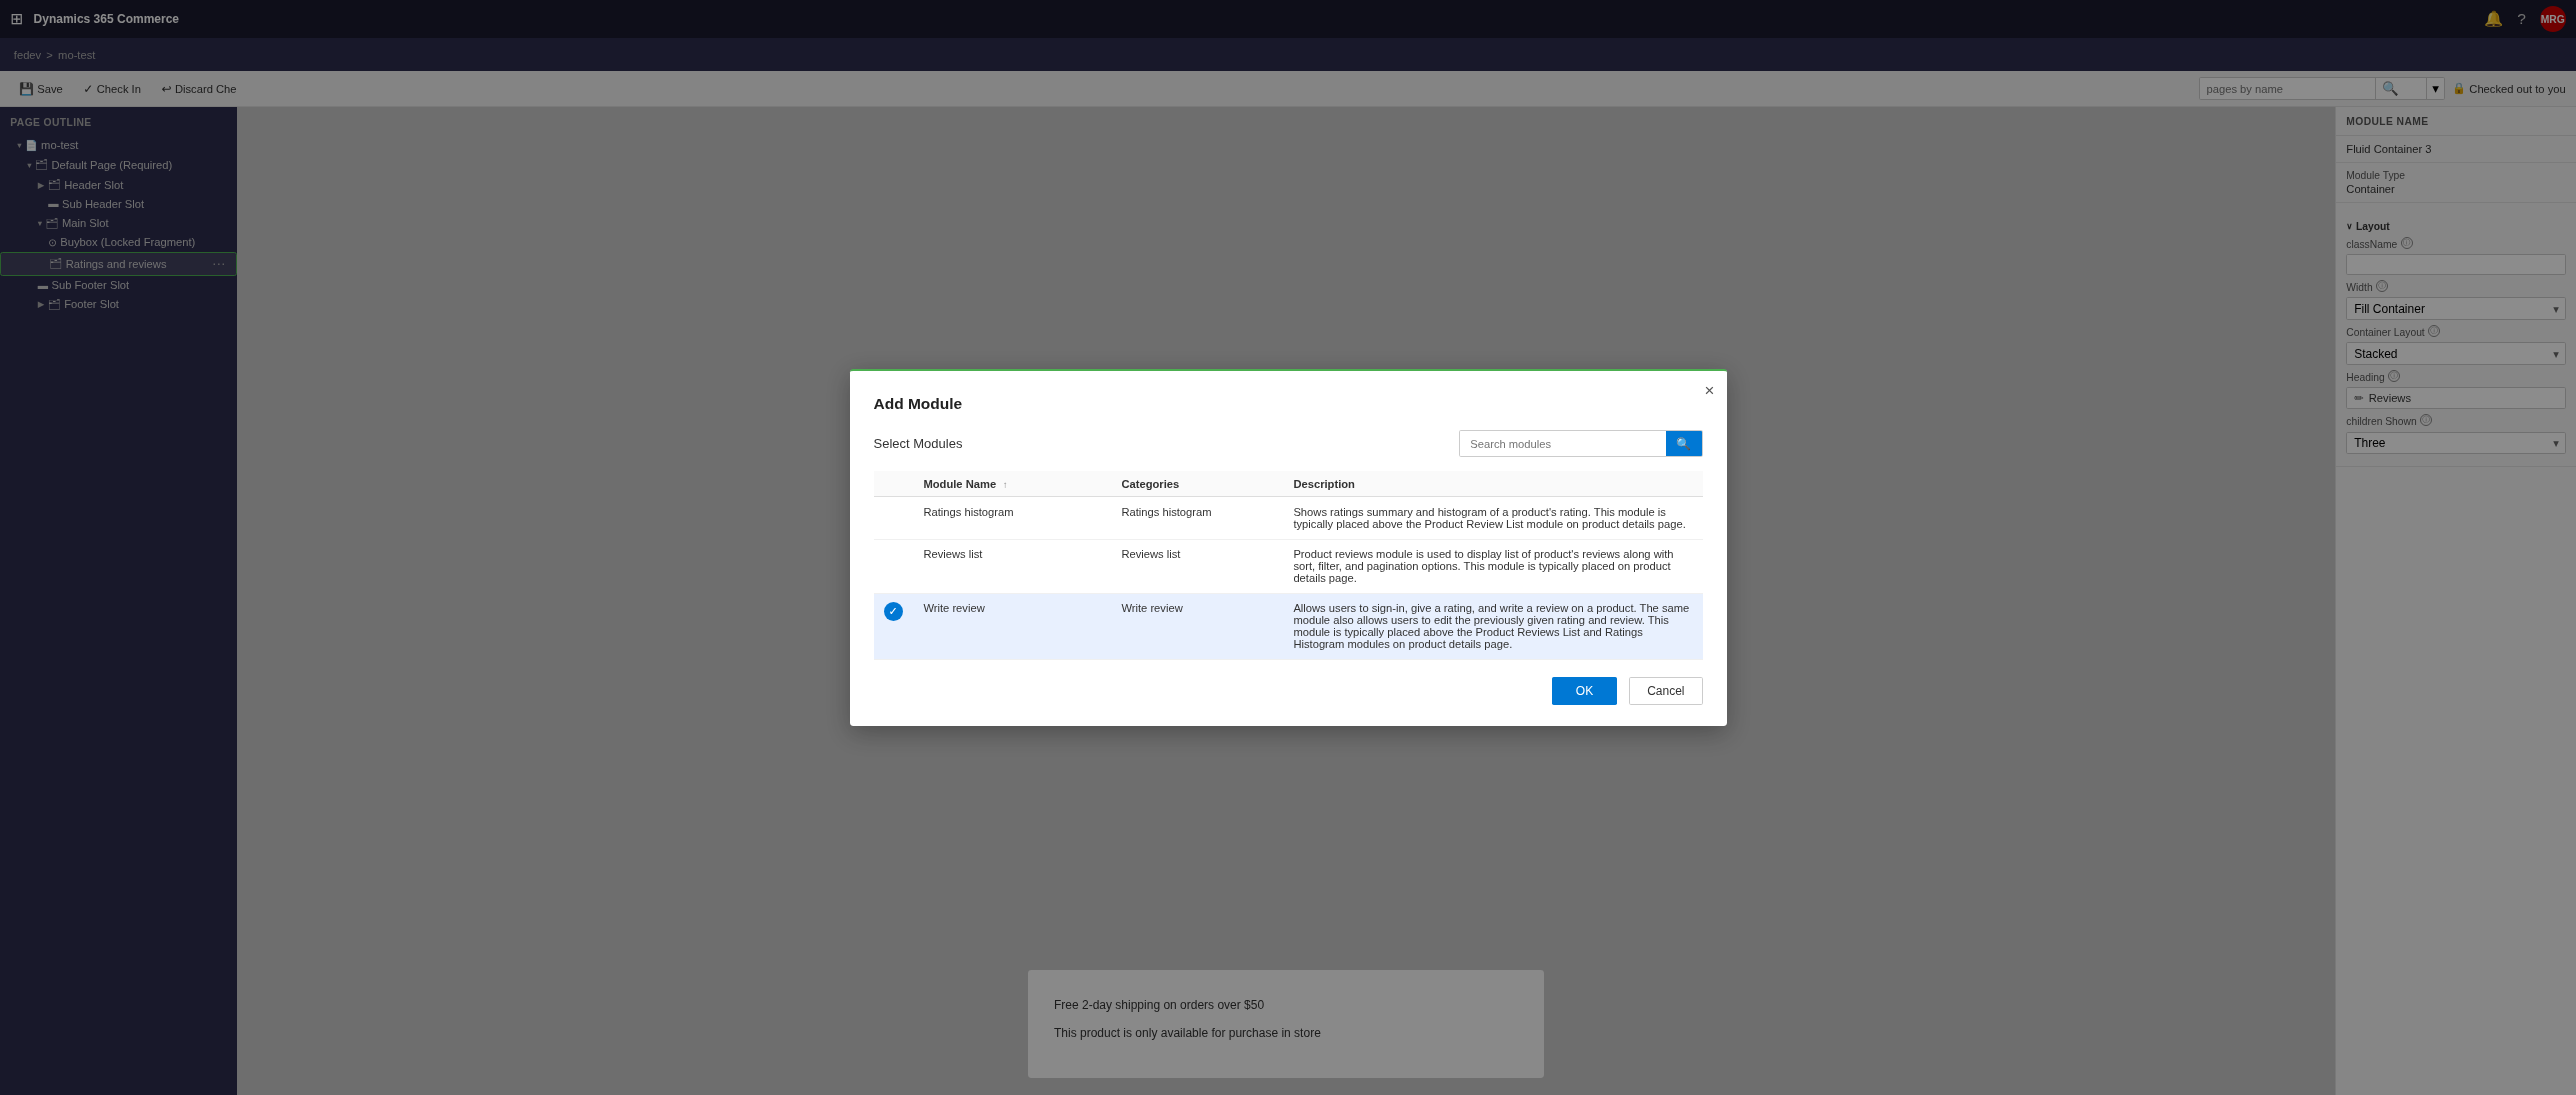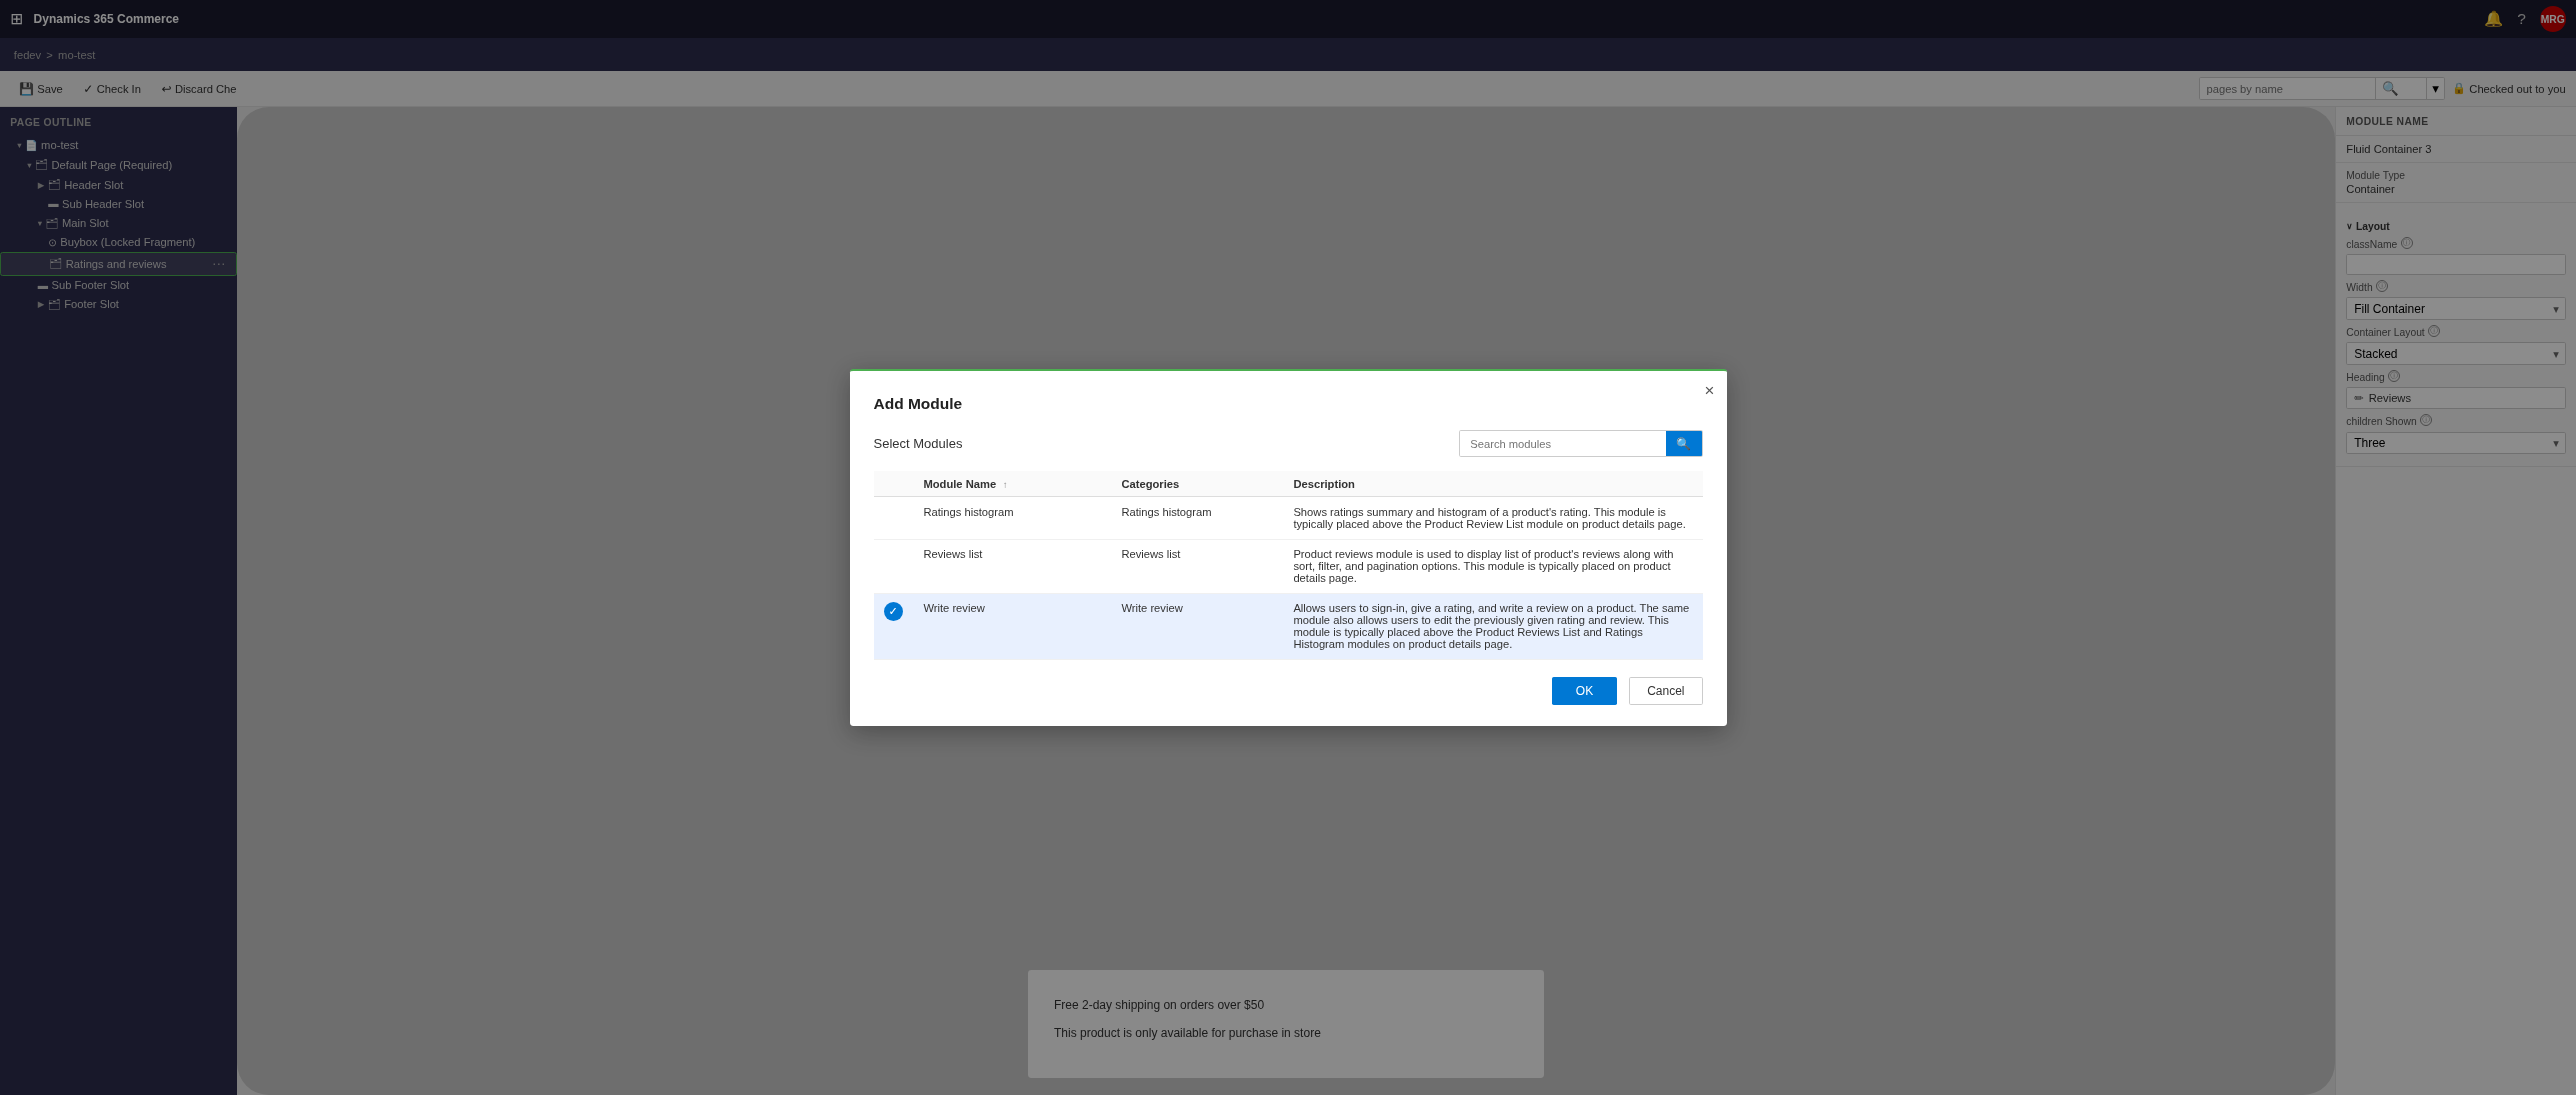--- a/index.html
+++ b/index.html
@@ -152,21 +152,20 @@
       position: relative;
     }
     .page-preview {
       background: #c8c8c8;
       height: 100%;
       display: flex;
       align-items: flex-end;
       justify-content: center;
       padding: 17px;
       overflow: hidden;
-      border-radius: 32px;
     }
     .preview-text-area {
       background: #f9f9f9;
       padding: 26px;
       max-width: 516px;
       width: 100%;
       font-size: 12px;
       color: #333;
       line-height: 1.6;
       border-radius: 3.4px;

